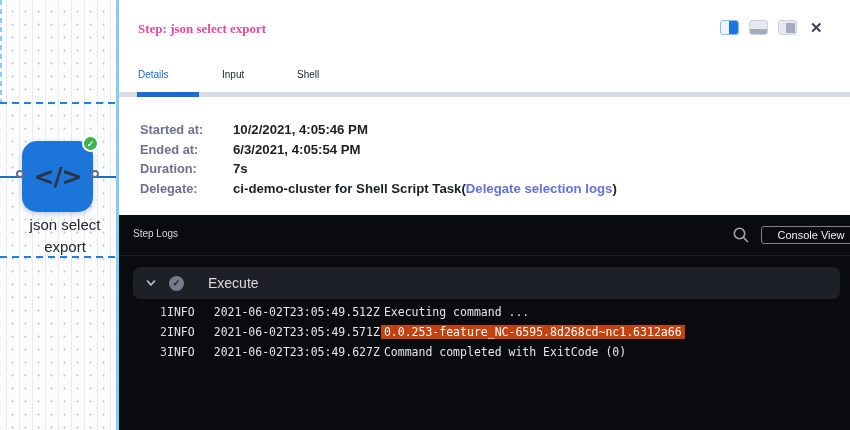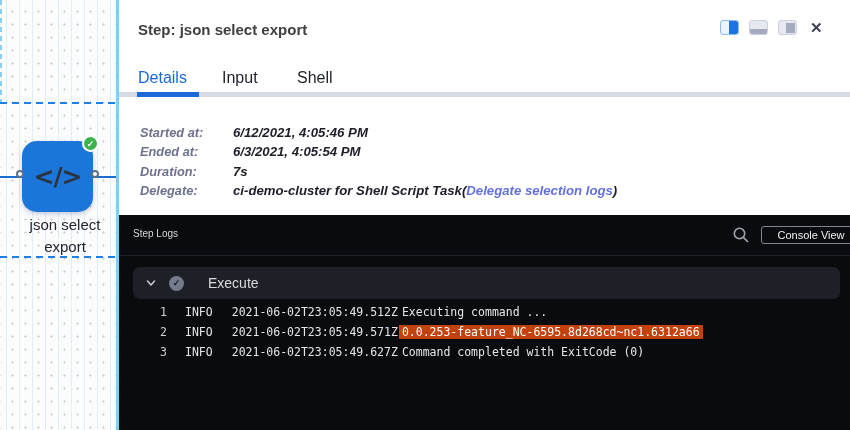--- a/index.html
+++ b/index.html
@@ -31,42 +31,42 @@
   .badge { position:absolute; right:-6px; top:-6px; width:17px; height:17px;
     background:#3db24d; border:2px solid #fff; border-radius:50%; color:#fff;
     font-size:9px; font-weight:bold; display:flex; align-items:center; justify-content:center; }
   .node-label { position:absolute; top:214px; left:20px; width:90px; text-align:center;
     font-size:15px; color:#23242e; line-height:22px; }
   .vline { position:absolute; left:116px; top:0; width:3px; height:430px; background:#85cbf2; }
 
   
   .main { position:absolute; left:119px; top:0; width:731px; height:430px; }
   .white { position:absolute; top:0; left:0; width:731px; height:215px; background:#fff; }
-  .panel-title { position:absolute; left:19px; top:21px; font-size:15px;
-    font-weight:bold; color:#404040; }
+  .panel-title { position:absolute; left:19px; top:21px; font-size:13px;
+    font-weight:bold; color:#ec4899;font-family:Liberation Serif, serif; }
 
   .win-icons { position:absolute; left:601px; top:20px; display:flex;
     align-items:center; gap:10px; }
   .wi { width:19px; height:15px; border-radius:3px; position:relative; cursor:pointer; }
   .wi-split { border:1.5px solid #8fbbec; background:#eaf4fd; overflow:hidden; }
   .wi-split .half { position:absolute; right:0; top:0; width:9px; height:100%; background:#1c75e0; }
   .wi-gray { background:#e7e9f0; border:1px solid #cdd0dd; overflow:hidden; }
   .wi-bottom .blk { position:absolute; left:0; right:0; bottom:0; height:5px; background:#a6aabf; }
   .wi-right .blk { position:absolute; right:1px; top:2px; bottom:1px; width:9px; background:#a6aabf; }
   .close-x { font-size:15px; font-weight:bold; color:#3f4156; cursor:pointer;
     line-height:15px; margin-left:3px; }
 
-  .tab { position:absolute; top:69px; font-size:16px; color:#1e2029; cursor:pointer; }
+  .tab { position:absolute; top:69px; font-size:10px; color:#1e2029; cursor:pointer; }
   .tab.active { color:#1b68d6; }
   .tab.t-details { left:19px; } .tab.t-input { left:103px;text-align:center; } .tab.t-output { left:178px; }
   .tabbar { position:absolute; top:92px; left:0; width:731px; height:5px; background:#d9dbe4; }
   .tabbar-active { position:absolute; top:92px; left:18px; width:62px; height:5px; background:#1b68d6; }
 
   .details { position:absolute; top:120px; left:21px; }
-  .drow { display:flex; height:19.5px; align-items:flex-end;font-style:italic; }
+  .drow { display:flex; height:19.5px; align-items:center; }
   .dlabel { width:93px; font-size:12.8px; font-weight:bold; color:#6e7190; }
   .dvalue { font-size:13.2px; font-weight:bold; color:#1d1e27; }
   .dlink { color:#6371e0; cursor:pointer; }
 
   
   .log { position:absolute; top:215px; left:0; width:731px; height:215px; background:#0a0b0e; }
   .log-header { position:relative; height:41px; border-bottom:1px solid #1f2026; }
   .log-title { position:absolute; left:14px; top:13px; font-size:10px; color:#d6d8dc; }
   .search { position:absolute; left:613px; top:11px; width:18px; height:18px; cursor:pointer; }
   .console-btn { position:absolute; left:642px; top:11px; width:100px; height:18px;
@@ -78,21 +78,21 @@
   .chev { margin-left:12px; width:12px; height:12px; }
   .check-circle { margin-left:12px; width:15px; height:15px; border-radius:50%;
     background:#767b8c; color:#15161b; font-size:9px; font-weight:bold;
     display:flex; align-items:center; justify-content:center; }
   .execute-label { margin-left:24px; font-size:14px; color:#d9dadd; }
 
   .log-lines { position:absolute; top:87px; left:0; width:731px;
     font-family:"DejaVu Sans Mono", monospace; font-size:11.5px; color:#e5e6e8; }
   .log-row { height:20px; display:flex; align-items:center; white-space:pre; }
   .ln  { width:48px; text-align:right; color:#cfd1d5; }
-  .lvl { margin-left:18px; }
+  .lvl { }
   .ts  { margin-left:19px; }
   .msg { margin-left:4px; }
   .msg.hl { margin-left:1px; padding:0 3px; background:#c2410c; color:#fff; }
 </style>
 </head>
 <body>
 
 <div class="canvas">
   <div class="dash-v"></div>
   <div class="dash-h top"></div>
@@ -129,21 +129,21 @@
 
     <span class="tab t-details active">Details</span>
     <span class="tab t-input">Input</span>
     <span class="tab t-output">Shell</span>
     <div class="tabbar"></div>
     <div class="tabbar-active"></div>
 
     <div class="details">
       <div class="drow">
         <span class="dlabel">Started at:</span>
-        <span class="dvalue">6/12/2021, 4:05:46 PM</span>
+        <span class="dvalue">10/2/2021, 4:05:46 PM</span>
       </div>
       <div class="drow">
         <span class="dlabel">Ended at:</span>
         <span class="dvalue">6/3/2021, 4:05:54 PM</span>
       </div>
       <div class="drow">
         <span class="dlabel">Duration:</span>
         <span class="dvalue">7s</span>
       </div>
       <div class="drow">

